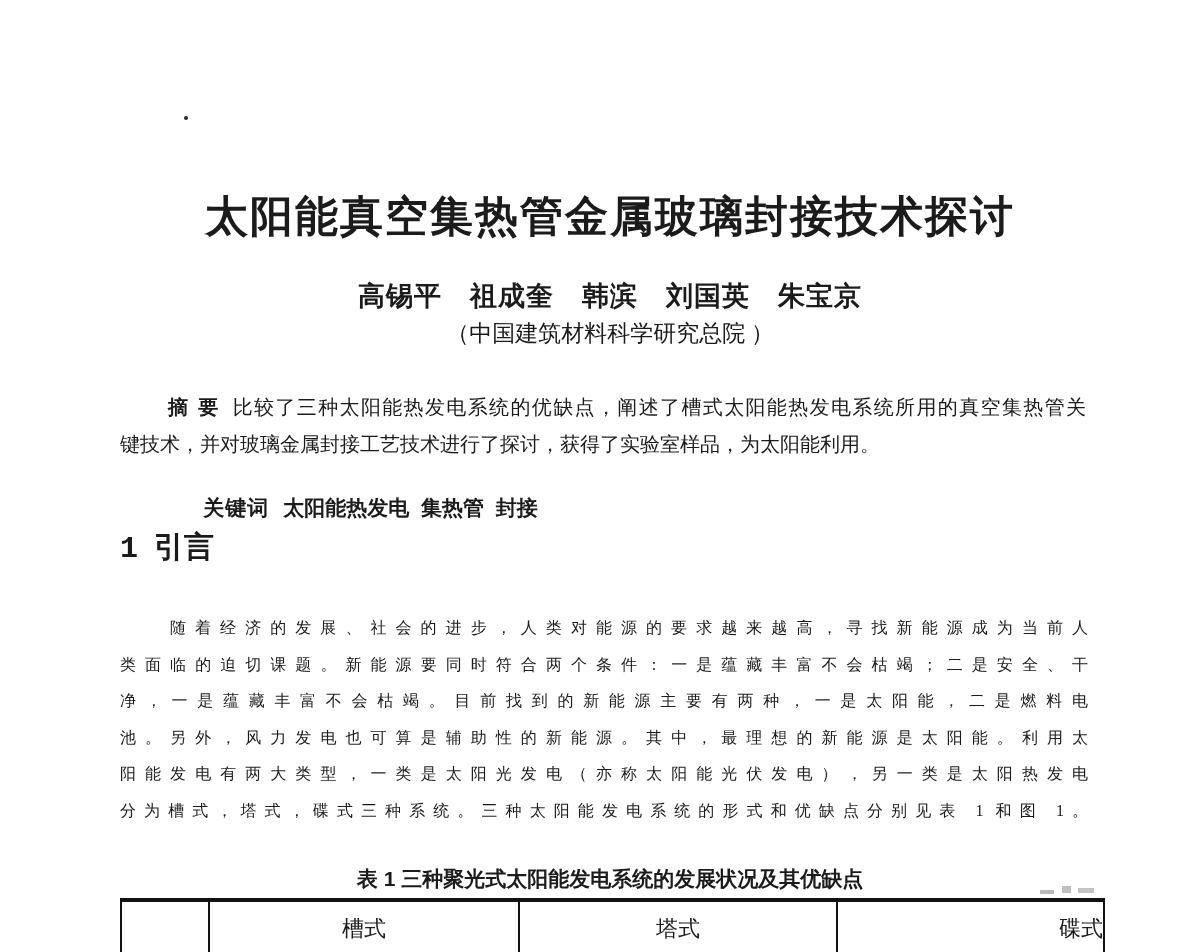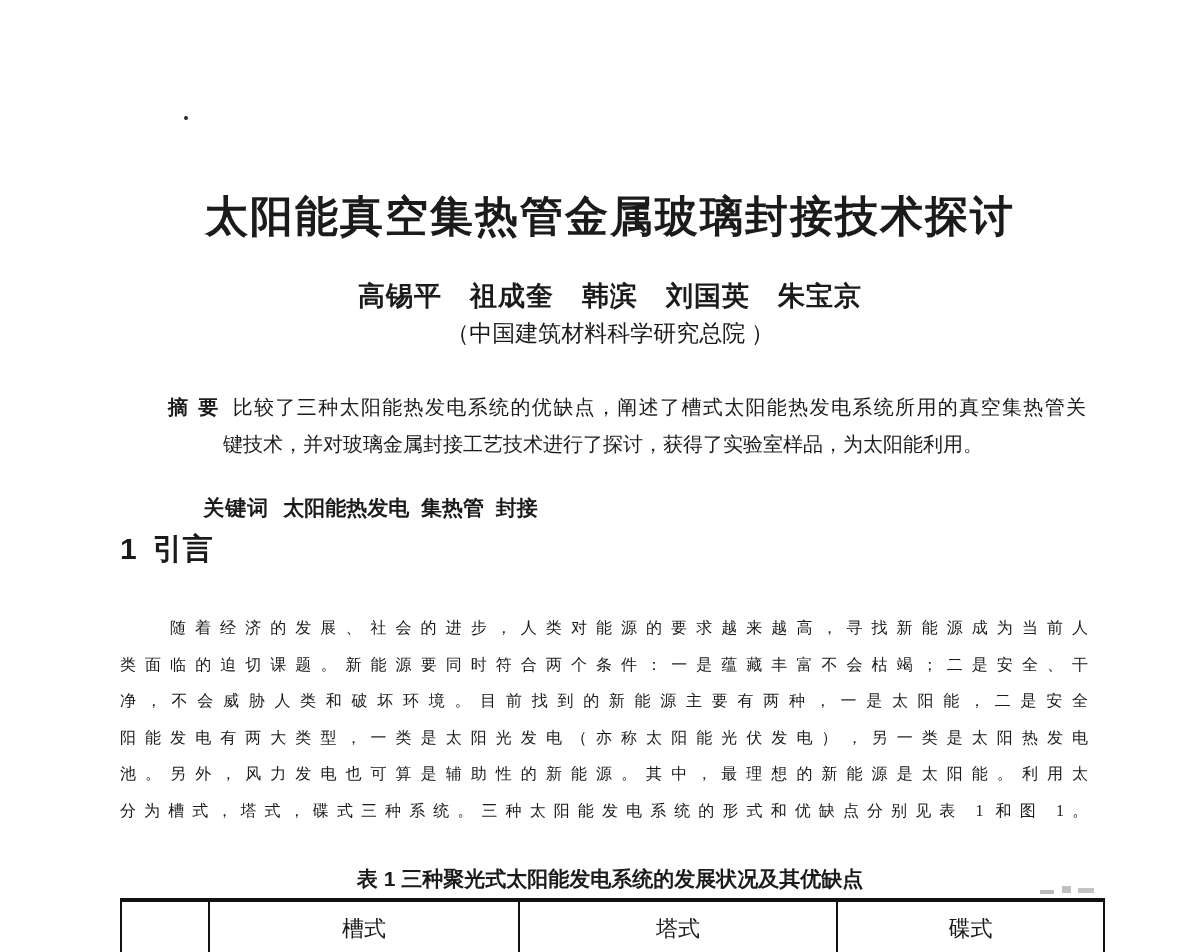--- a/index.html
+++ b/index.html
@@ -46,34 +46,34 @@
   }
   .abstract .jline {
     text-align: justify; text-align-last: justify;
     height: 37px; overflow: hidden;
   }
   .abstract .indent { text-indent: 48px; }
   .abstract .label {
     font-family: "Liberation Sans", sans-serif;
     font-weight: bold; margin-right: 12px; letter-spacing: 1px;
   }
-  .abstract .plain { text-align: center; }
+  .abstract .plain { text-align: left; }
 
   .keywords {
     position: absolute; top: 466px; left: 168px;
     font-size: 21px; font-weight: bold;
     font-family: "Liberation Sans", sans-serif;
     white-space: pre; line-height: 28px;
   }
   .keywords .kw-label { margin-right: 14px; letter-spacing: 1px; margin-left: 12px; }
 
   .section-heading {
     position: absolute; top: 529px; left: 120px;
     font-size: 30px; font-weight: bold;
-    font-family: Liberation Sans, sans-serif;
+    font-family: Liberation Mono, monospace;
     line-height: 40px;
   }
   .section-heading .num { margin-right: 16px; }
 
   .intro {
     position: absolute; top: 610px; left: 120px; width: 968px;
     font-size: 16px; line-height: 36.5px;
   }
   .intro .bline {
     text-align: justify; text-align-last: justify;
@@ -105,21 +105,21 @@
   .t-vline.v1 { left: 88px; }
   .t-vline.v2 { left: 398px; }
   .t-vline.v3 { left: 716px; }
   .t-vline.v4 { left: 983px; }
   .t-head {
     position: absolute; top: 16px; height: 38px;
     font-size: 22px; text-align: center; line-height: 30px;
   }
   .t-head.h1 { left: 90px;  width: 308px; }
   .t-head.h2 { left: 400px; width: 316px; }
-  .t-head.h3 { left: 718px; width: 265px; }
+  .t-head.h3 { left: 718px; width: 265px; text-align: right; }
 
   .scan-noise {
     position: absolute; background: #8a8a8a;
   }
   .n1 { left: 1040px; top: 890px; width: 14px; height: 4px; opacity: .6; }
   .n2 { left: 1062px; top: 886px; width: 9px;  height: 7px; opacity: .55; }
   .n3 { left: 1078px; top: 888px; width: 16px; height: 5px; opacity: .5; }
 </style>
 </head>
 <body>
@@ -145,23 +145,23 @@
     <span class="kw-label">关键词</span><span>太阳能热发电  集热管  封接</span>
   </div>
 
   <div class="section-heading">
     <span class="num">1</span><span>引言</span>
   </div>
 
   <div class="intro">
     <div class="bline indent">随着经济的发展、社会的进步，人类对能源的要求越来越高，寻找新能源成为当前人</div>
     <div class="bline">类面临的迫切课题。新能源要同时符合两个条件：一是蕴藏丰富不会枯竭；二是安全、干</div>
-    <div class="bline">净，不会威胁人类和破坏环境。目前找到的新能源主要有两种，一是太阳能，二是安全</div>
+    <div class="bline">净，一是蕴藏丰富不会枯竭。目前找到的新能源主要有两种，一是太阳能，二是燃料电</div>
+    <div class="bline">池。另外，风力发电也可算是辅助性的新能源。其中，最理想的新能源是太阳能。利用太</div>
     <div class="bline">阳能发电有两大类型，一类是太阳光发电（亦称太阳能光伏发电），另一类是太阳热发电</div>
-    <div class="bline">池。另外，风力发电也可算是辅助性的新能源。其中，最理想的新能源是太阳能。利用太</div>
     <div class="bline">分为槽式，塔式，碟式三种系统。三种太阳能发电系统的形式和优缺点分别见表 1 和图 1。</div>
   </div>
 
   <div class="table-caption">表 1 三种聚光式太阳能发电系统的发展状况及其优缺点</div>
 
   <div class="table1">
     <div class="t-border-top"></div>
     <div class="t-vline v0"></div>
     <div class="t-vline v1"></div>
     <div class="t-vline v2"></div>

